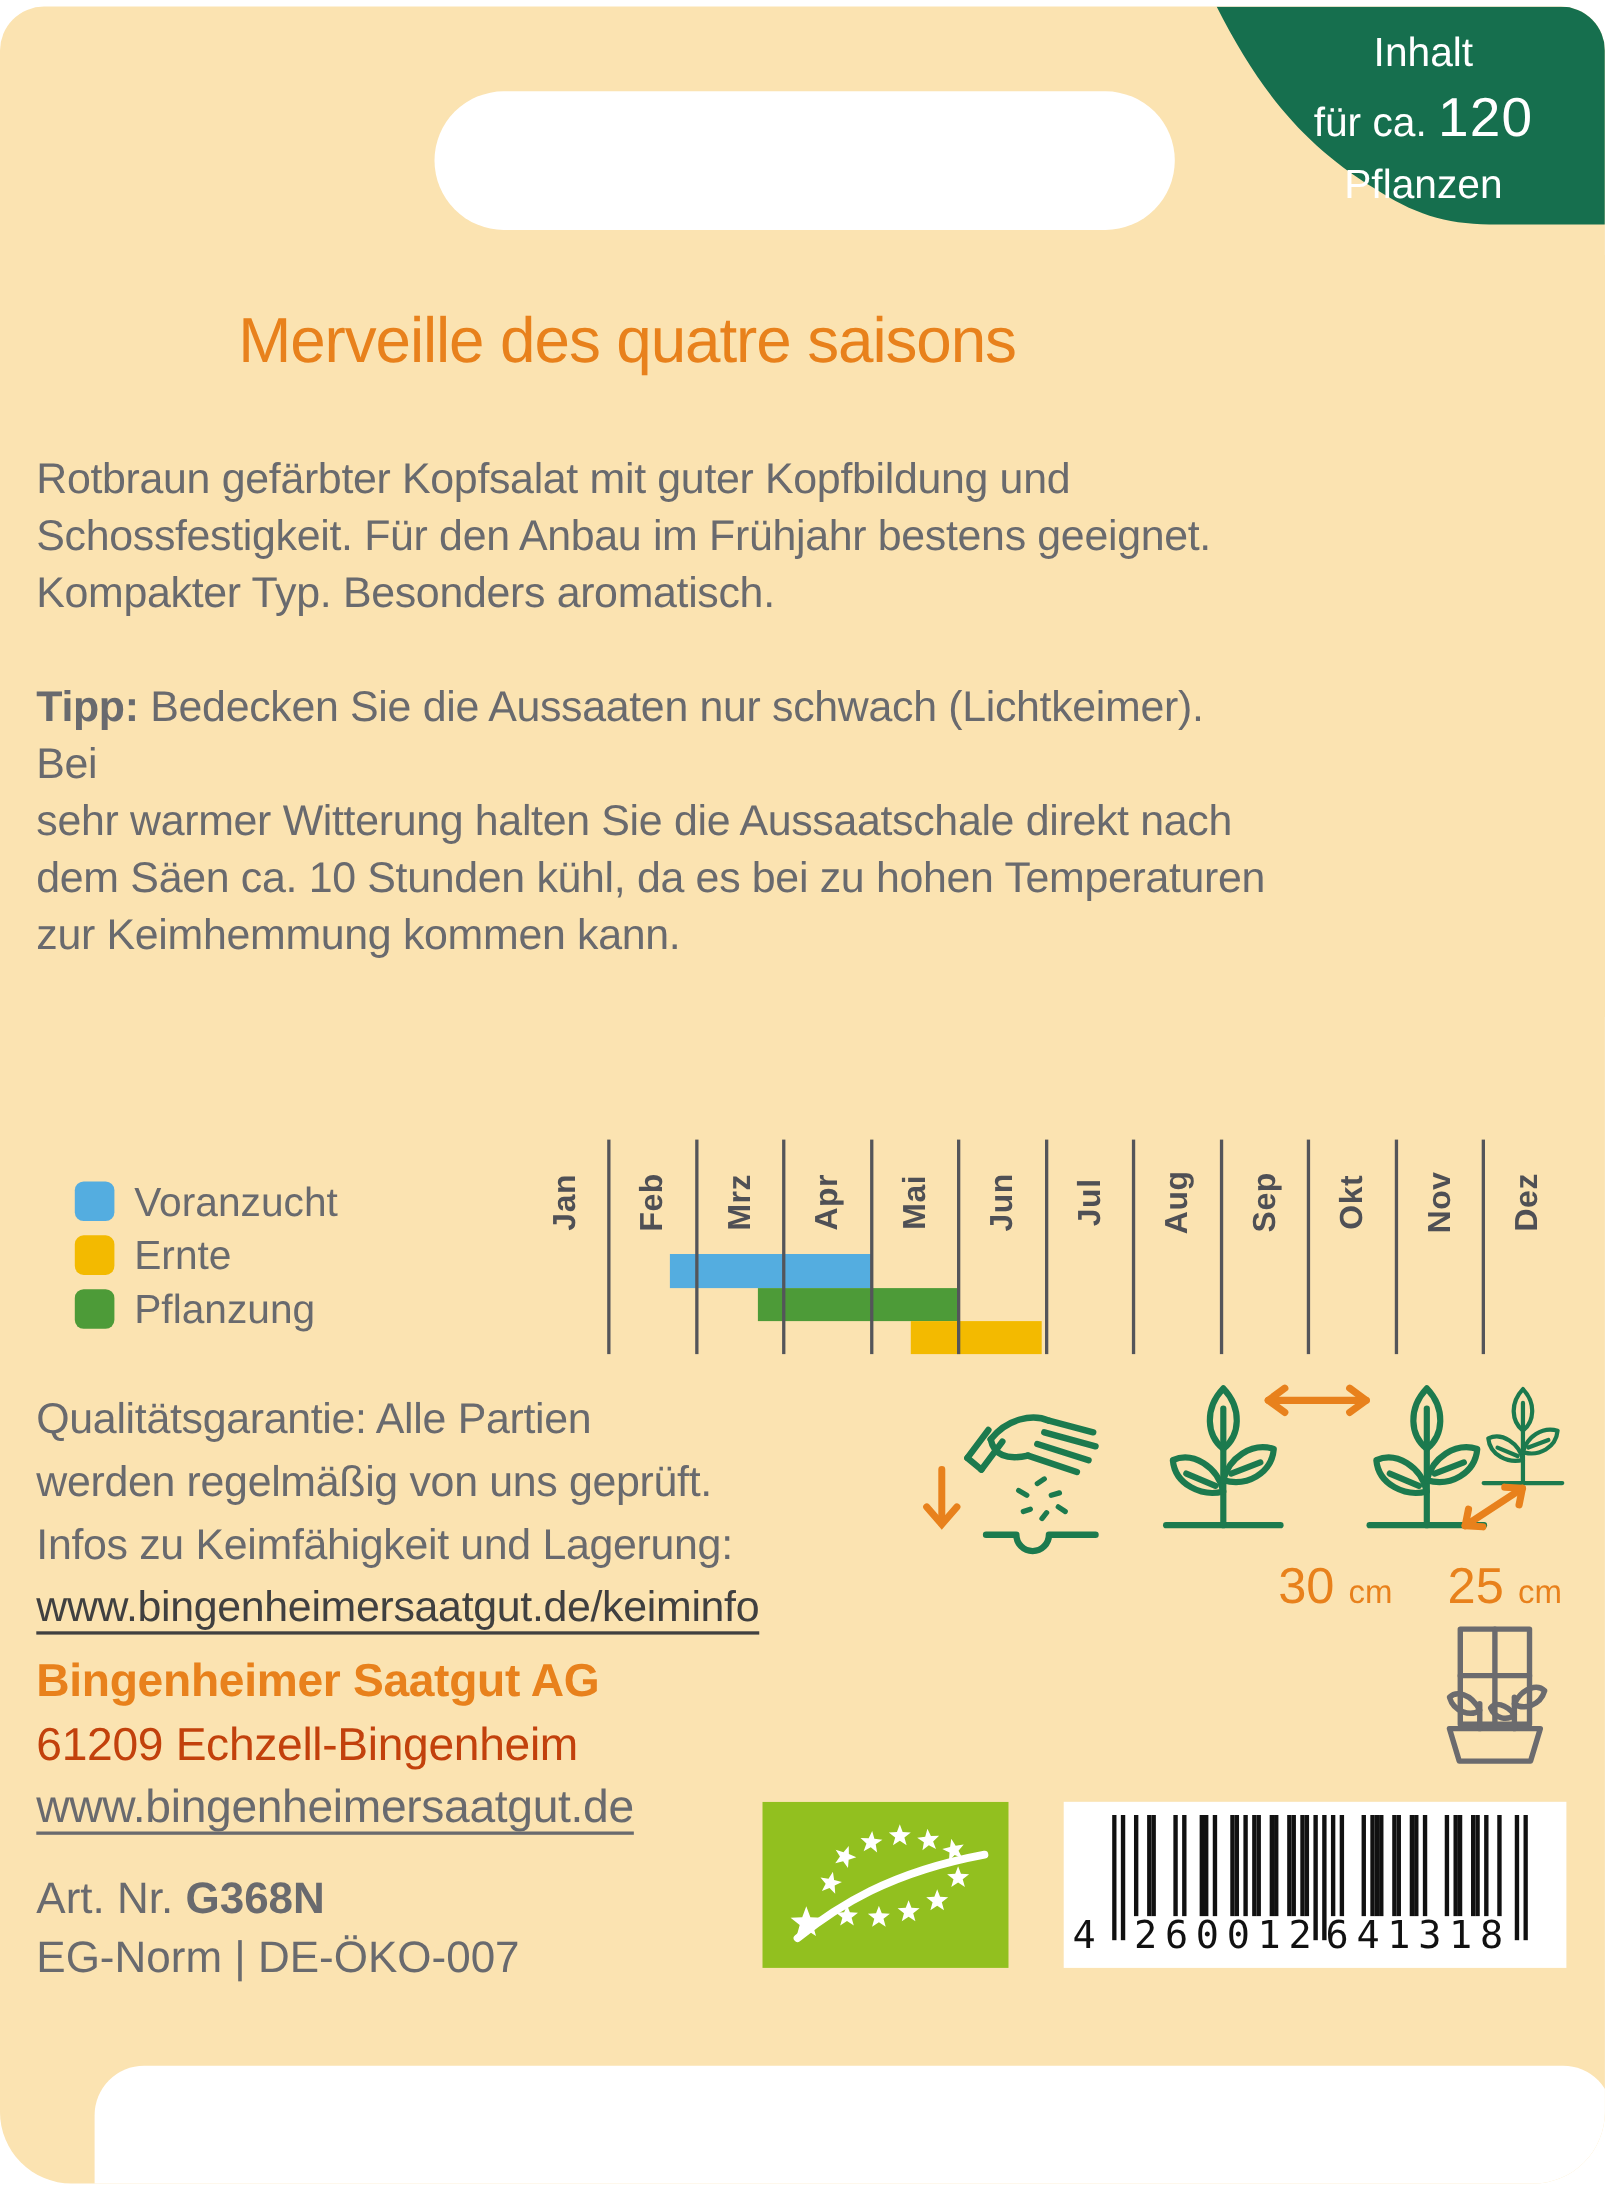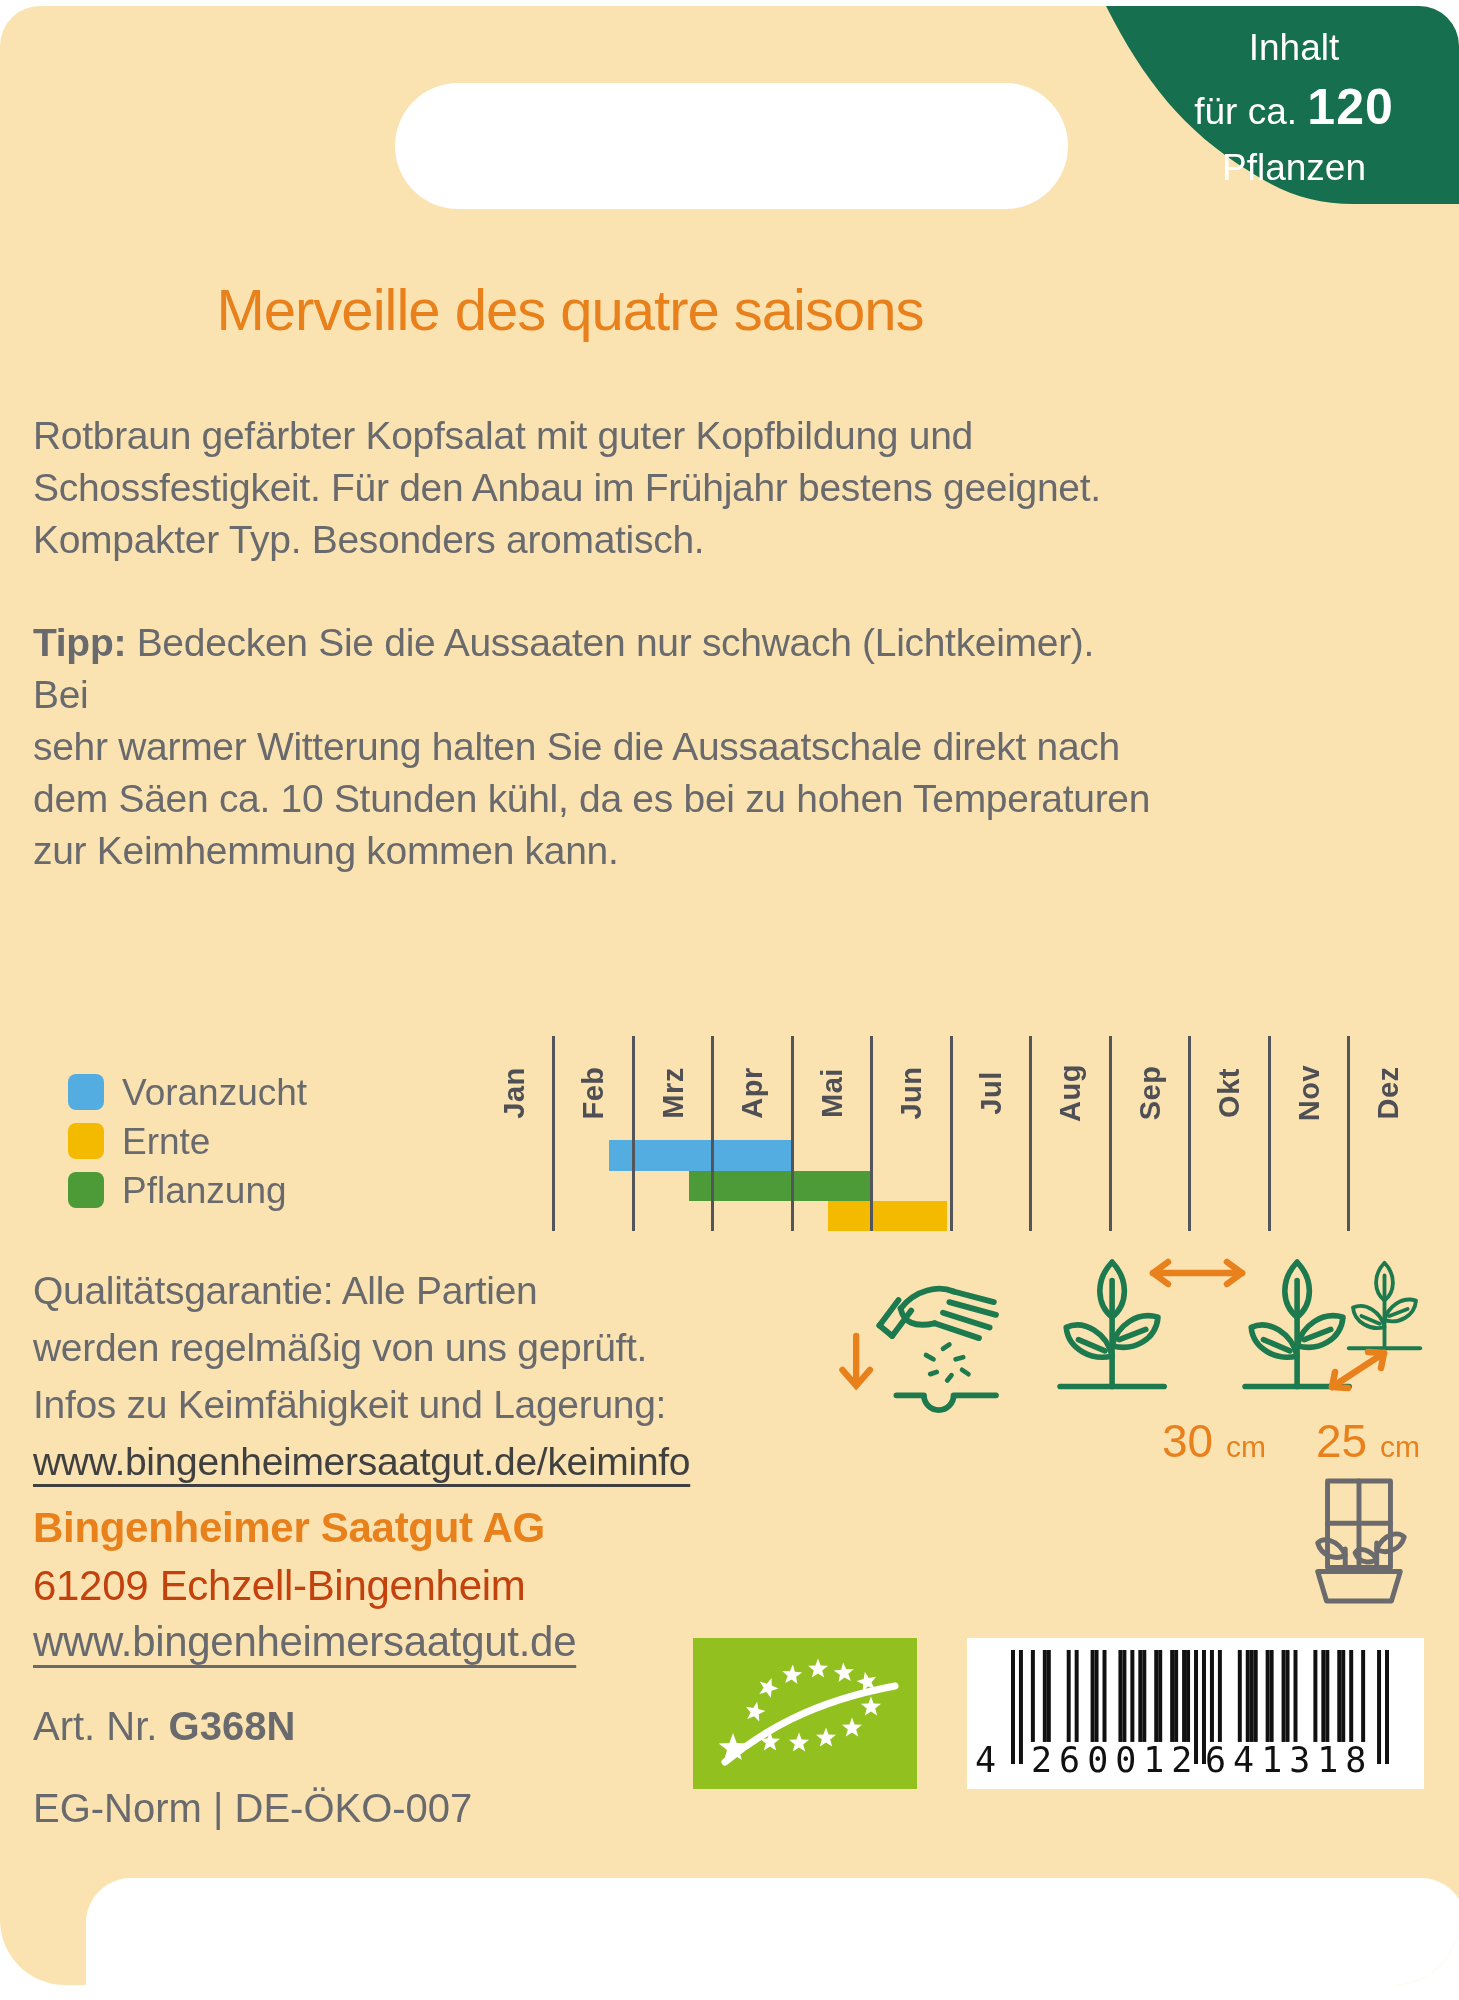--- a/index.html
+++ b/index.html
@@ -4,21 +4,21 @@
 <style>
   html,body{margin:0;padding:0;background:#ffffff;}
   body{width:1459px;height:2000px;position:relative;font-family:"Liberation Sans",sans-serif;overflow:hidden;}
   .card{position:absolute;left:0;top:6px;width:1459px;height:1979px;background:#fbe3b1;
         border-radius:40px 40px 65px 65px;overflow:hidden;}
   .hang-hole{position:absolute;left:395px;top:77px;width:673px;height:126px;background:#ffffff;border-radius:63px;}
   .badge{position:absolute;right:0;top:0;width:360px;height:205px;}
   .badge-text{position:absolute;top:16px;right:30px;width:270px;text-align:center;color:#ffffff;line-height:1.38;}
   .badge-text .l1,.badge-text .l3{font-size:37px;}
   .badge-text .l2{font-size:37px;}
-  .badge-text .val{font-size:50px;font-weight:700;letter-spacing:1px;}
+  .badge-text .val{font-size:50px;font-weight:400;letter-spacing:1px;}
   .title{position:absolute;left:30px;top:270px;width:1080px;text-align:center;color:#e8811c;
          font-size:58px;letter-spacing:-1px;}
   .para{position:absolute;left:33px;color:#696a6e;font-size:39px;line-height:52px;white-space:pre-line;letter-spacing:-0.3px;}
   #description{top:404px;width:1120px;}
   #tip{top:611px;width:1120px;}
   .bold{font-weight:700;}
   
   .chart{position:absolute;left:474px;top:1030px;width:954px;height:195px;}
   .gridline{position:absolute;top:0;height:195px;width:3px;background:#54555a;}
   .month-label{position:absolute;top:42px;width:90px;height:30px;transform:rotate(-90deg);
@@ -35,21 +35,21 @@
   .link-line{display:inline-block;color:#404040;text-decoration:underline;text-underline-offset:9px;text-decoration-thickness:2.5px;cursor:pointer;}
   
   .lk-label{position:absolute;left:770px;top:1440px;width:260px;text-align:center;color:#e8811c;font-size:42px;}
   .cm-label{position:absolute;color:#e8811c;font-size:46px;}
   .cm-label .unit{font-size:30px;}
   
   .company-name{position:absolute;left:33px;top:1498px;color:#e8811c;font-size:42px;font-weight:700;letter-spacing:-0.3px;}
   .company-addr{position:absolute;left:33px;top:1556px;color:#c2410c;font-size:42px;letter-spacing:-0.3px;}
   .company-site{position:absolute;left:33px;top:1612px;font-size:42px;letter-spacing:-0.3px;}
   .artnr{position:absolute;left:33px;top:1698px;color:#696a6e;font-size:40px;}
-  .norm{position:absolute;left:33px;top:1752px;color:#696a6e;font-size:40px;margin-top:28px;}
+  .norm{position:absolute;left:33px;top:1752px;color:#696a6e;font-size:40px;}
   
   .eu-logo{position:absolute;left:693px;top:1632px;width:224px;height:151px;}
   .barcode-box{position:absolute;left:967px;top:1632px;width:457px;height:151px;background:#ffffff;}
   .barcode-digits{position:absolute;color:#111;font-size:35px;letter-spacing:7px;font-family:"DejaVu Sans Mono","Liberation Mono",monospace;}
   .bottom-band{position:absolute;left:86px;top:1872px;width:1380px;height:135px;background:#ffffff;border-radius:45px 45px 0 0;}
   svg{display:block;}
 </style>
 </head>
 <body>
 

